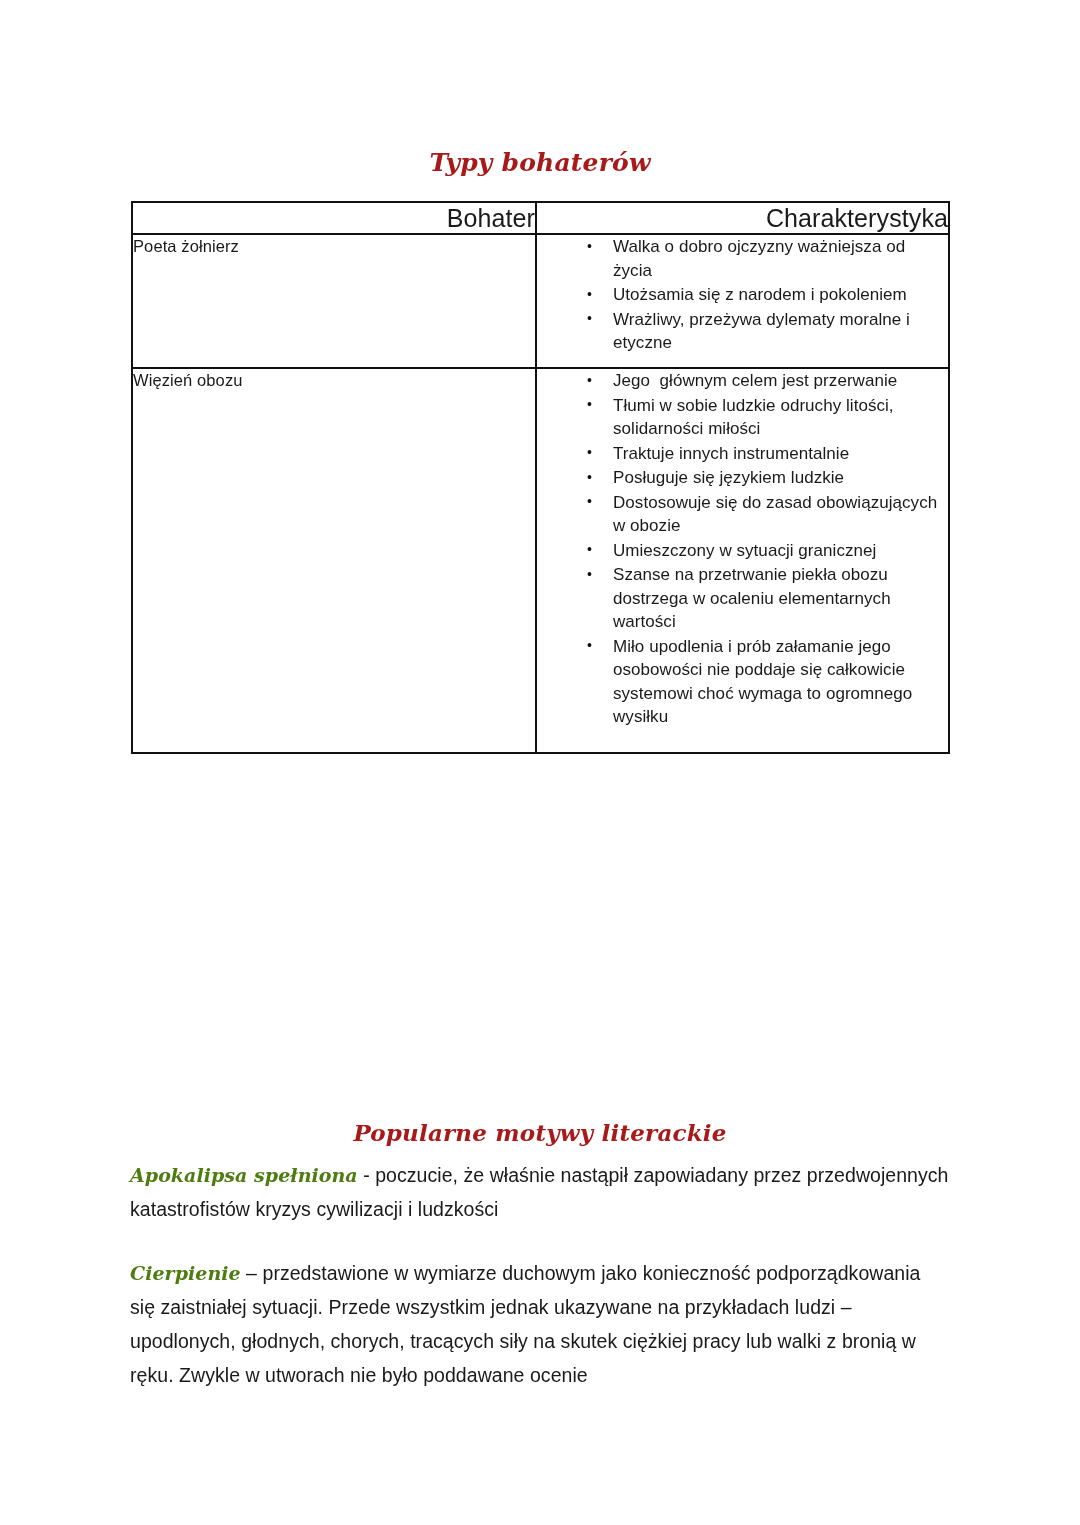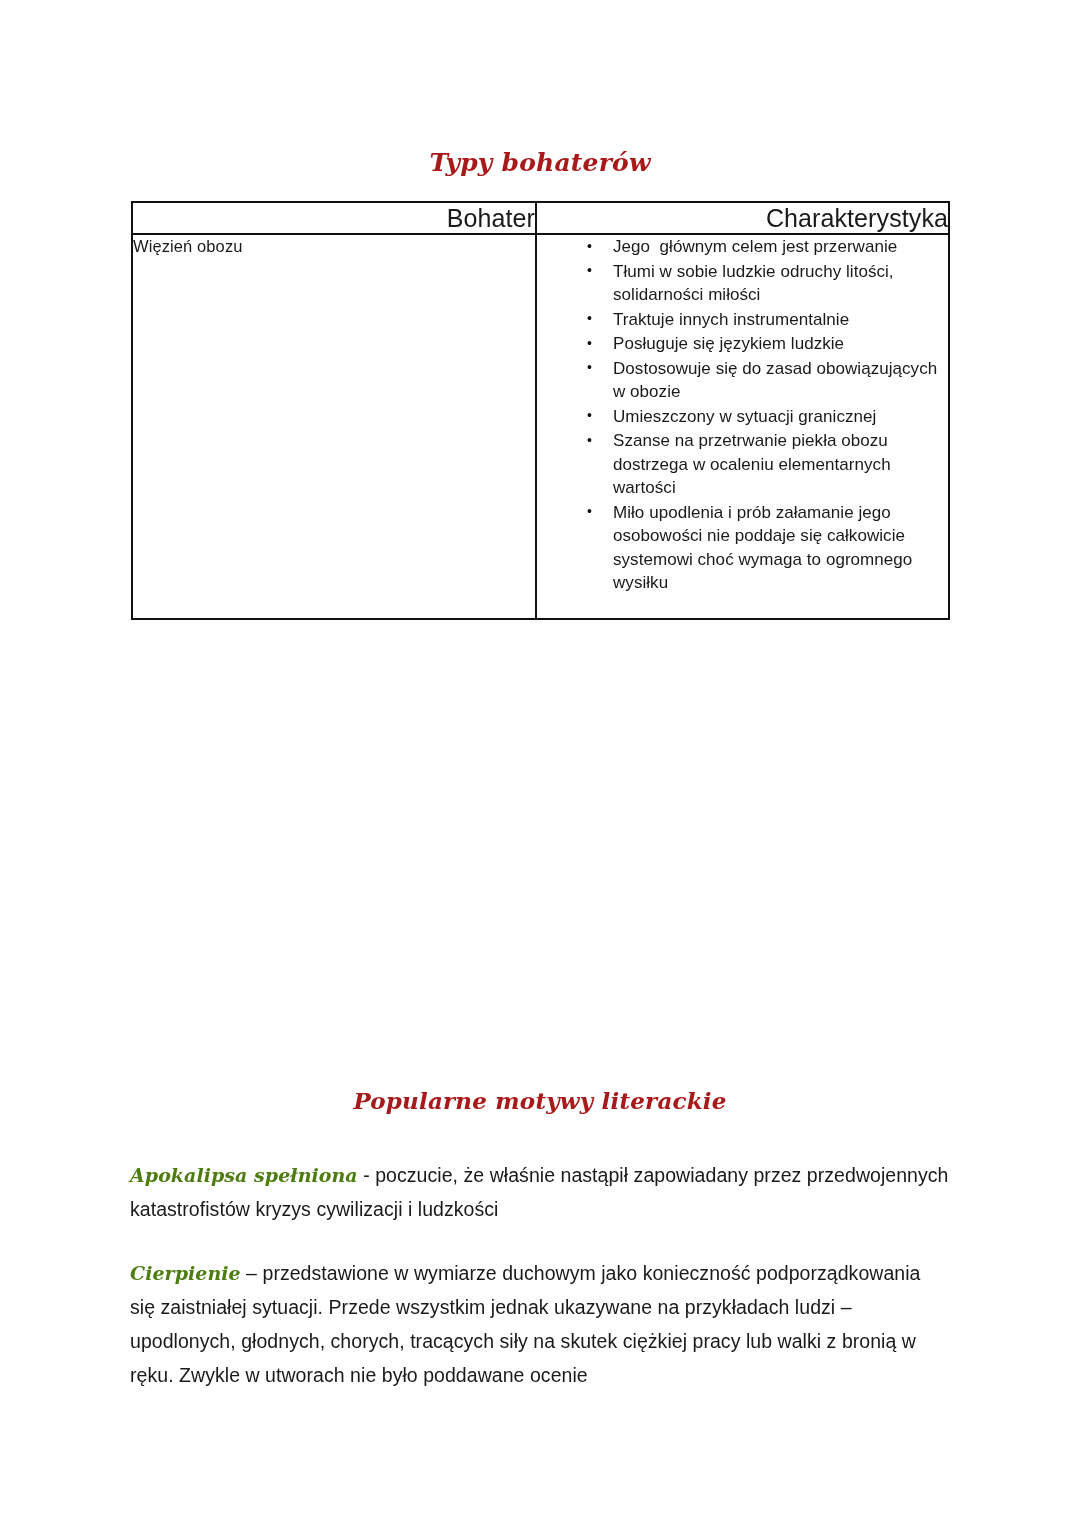--- a/index.html
+++ b/index.html
@@ -38,21 +38,21 @@
     left: 0;
     top: 131px;
     width: 1080px;
     font-size: 25px;
     line-height: 30px;
   }
 
   #section-title {
     position: absolute;
     left: 0;
-    top: 1068px;
+    top: 1100px;
     width: 1080px;
     font-size: 23px;
     line-height: 28px;
   }
 
   
   #hero-table {
     position: absolute;
     left: 131px;
     top: 201px;
@@ -151,20 +151,30 @@
       <col class="col-hero">
       <col class="col-charac">
     </colgroup>
     <thead>
       <tr>
         <th class="th-cell">Bohater</th>
         <th class="th-cell">Charakterystyka</th>
       </tr>
     </thead>
     <tbody>
+      <tr class="row-poeta">
+        <td class="hero-cell">Poeta żołnierz</td>
+        <td class="charac-cell">
+          <ul>
+            <li>Walka o dobro ojczyzny ważniejsza od życia</li>
+            <li>Utożsamia się z narodem i pokoleniem</li>
+            <li>Wrażliwy, przeżywa dylematy moralne i etyczne</li>
+          </ul>
+        </td>
+      </tr>
 
 
       <tr class="row-wiezien">
         <td class="hero-cell">Więzień obozu</td>
         <td class="charac-cell">
           <ul>
             <li>Jego  głównym celem jest przerwanie</li>
             <li>Tłumi w sobie ludzkie odruchy litości, solidarności miłości</li>
             <li>Traktuje innych instrumentalnie</li>
             <li>Posługuje się językiem ludzkie</li>

